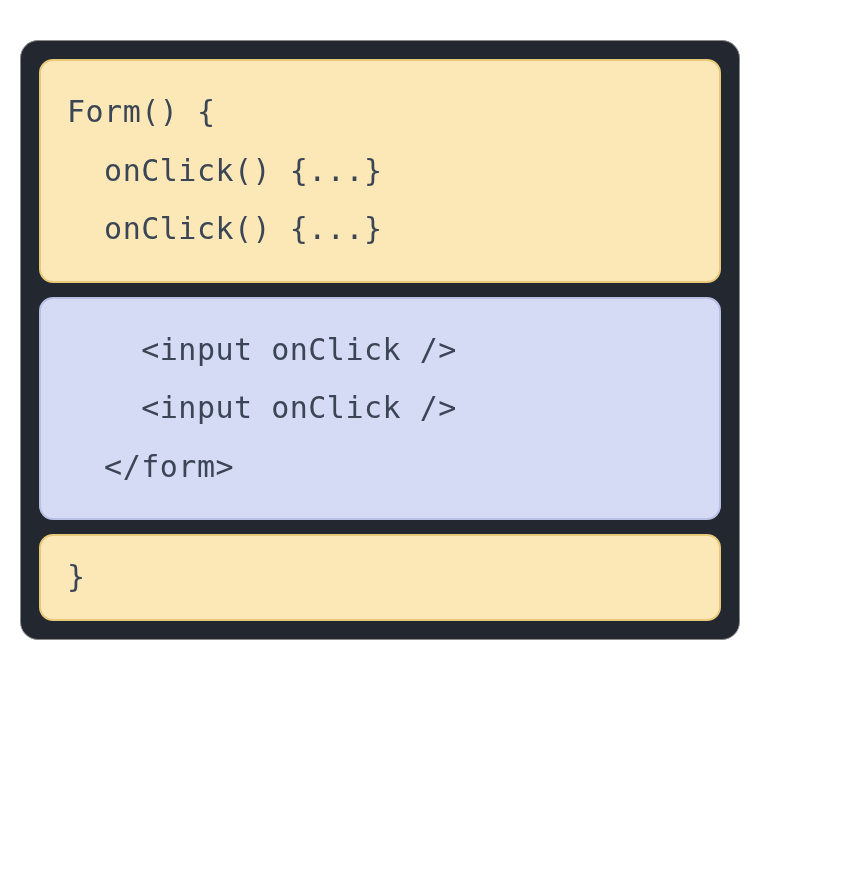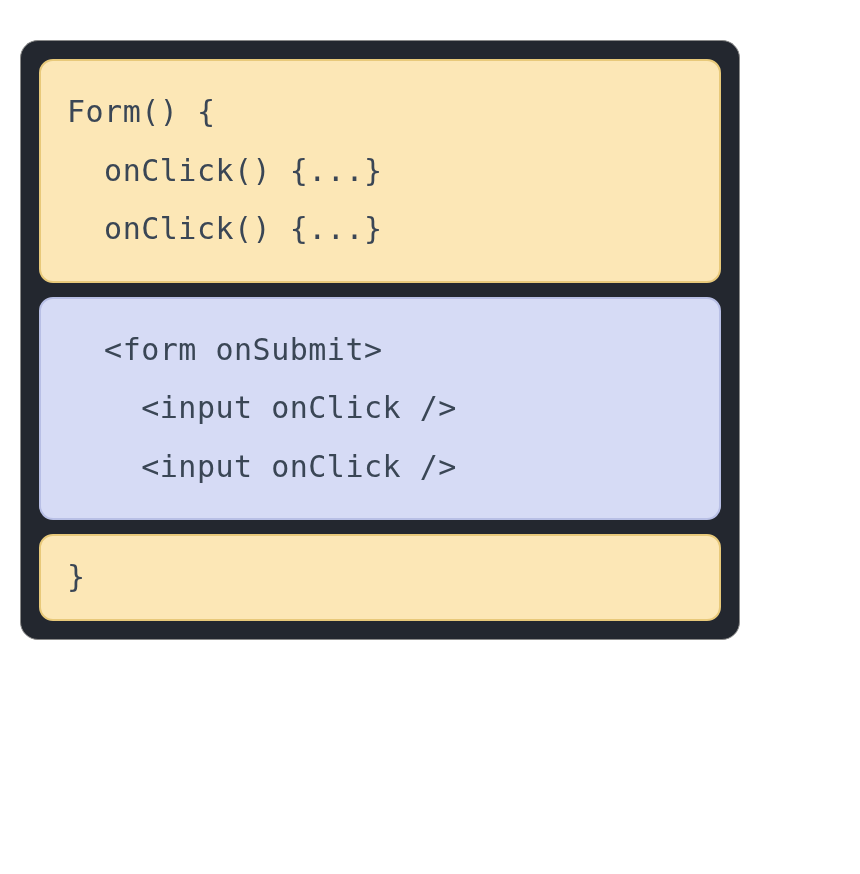--- a/index.html
+++ b/index.html
@@ -57,22 +57,22 @@
 
 <div class="container">
 
   <div class="block block-yellow">
     <div class="code-line">Form() {</div>
     <div class="code-line">  onClick() {...}</div>
     <div class="code-line">  onClick() {...}</div>
   </div>
 
   <div class="block block-blue">
-    <div class="code-line">  &lt;form onSubmit&gt;</div>
     <div class="code-line">    &lt;input onClick /&gt;</div>
     <div class="code-line">    &lt;input onClick /&gt;</div>
+    <div class="code-line">  &lt;/form&gt;</div>
   </div>
 
   <div class="block block-yellow block-bottom">
     <div class="code-line">}</div>
   </div>
 
 </div>
 
 </body></html>

